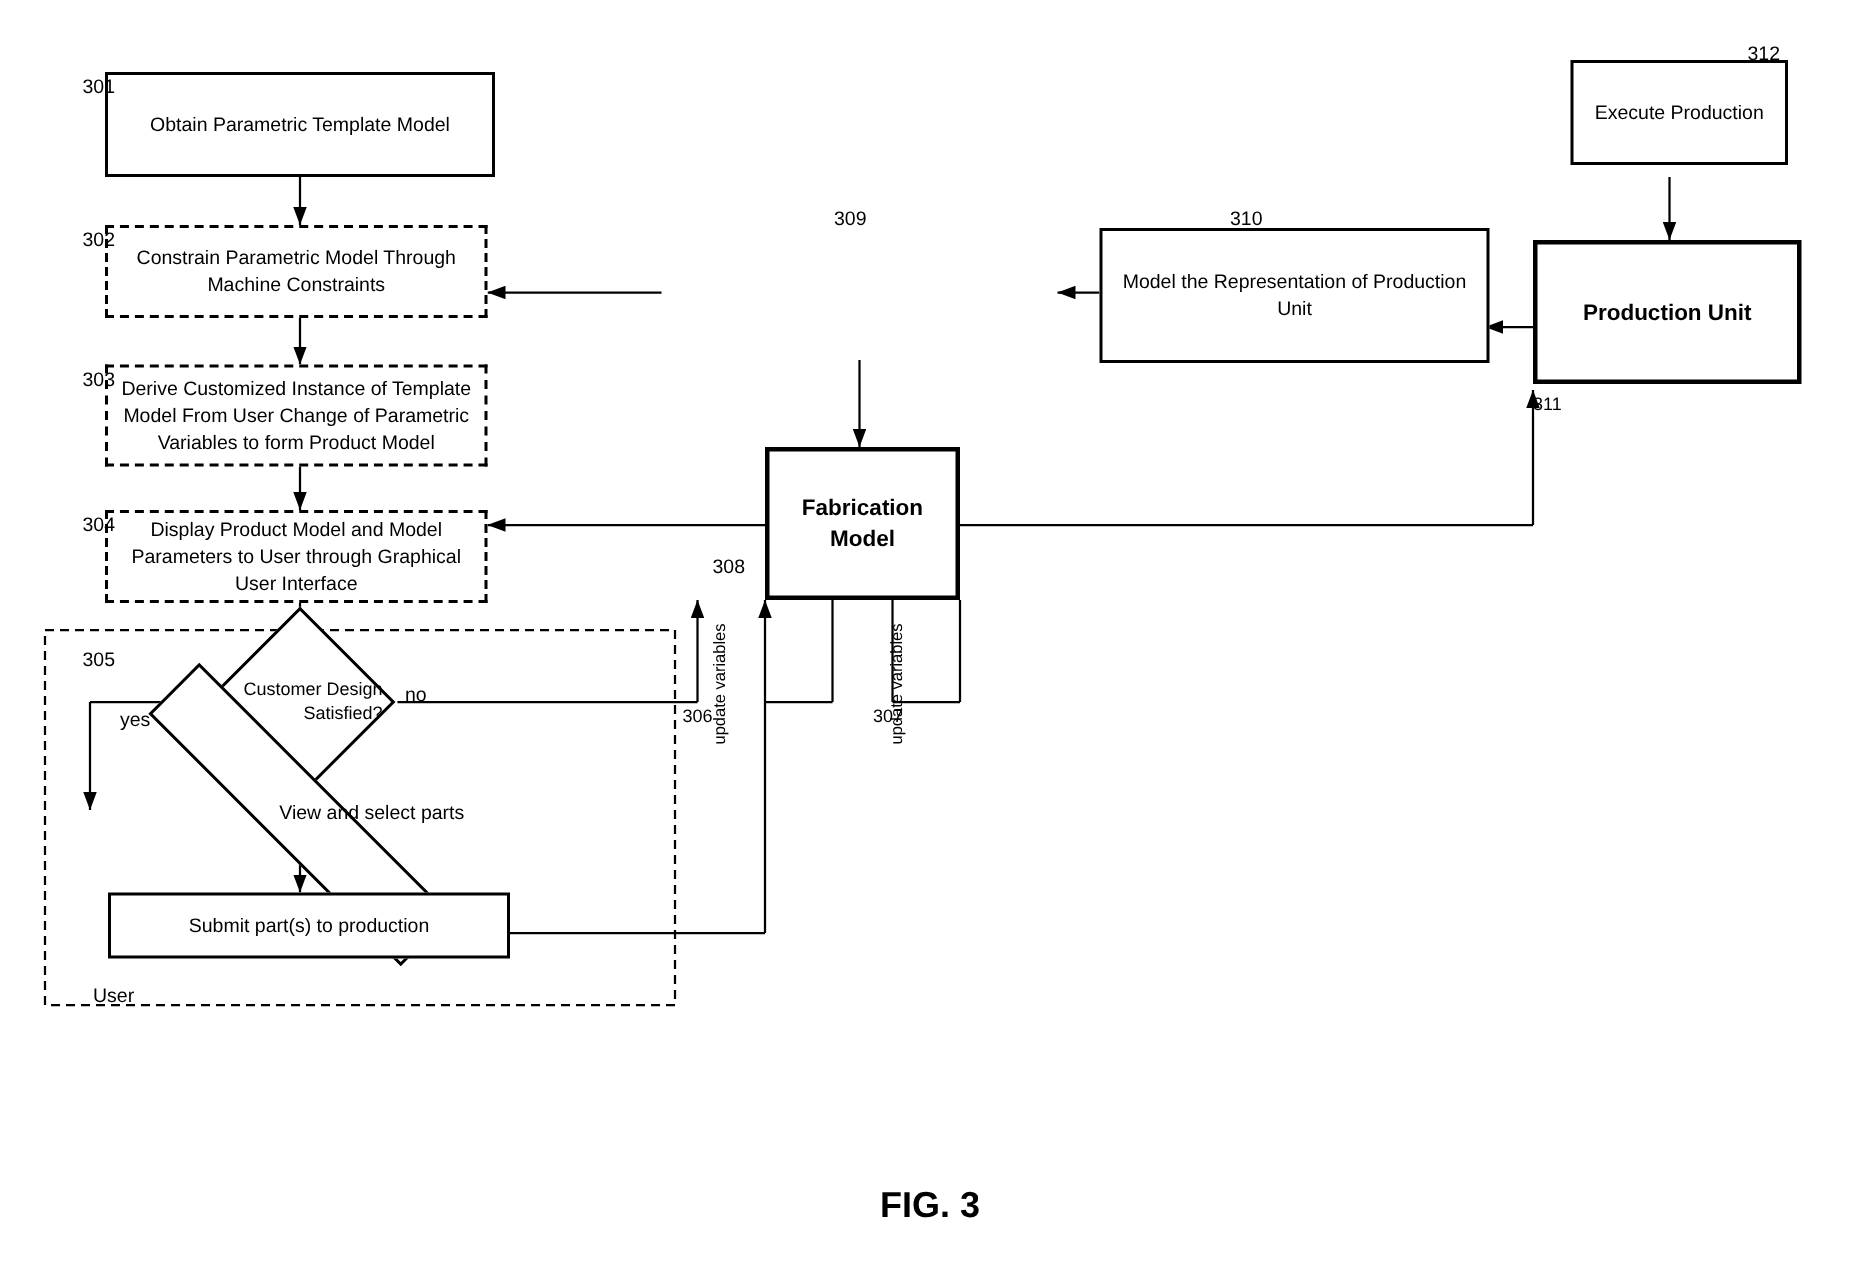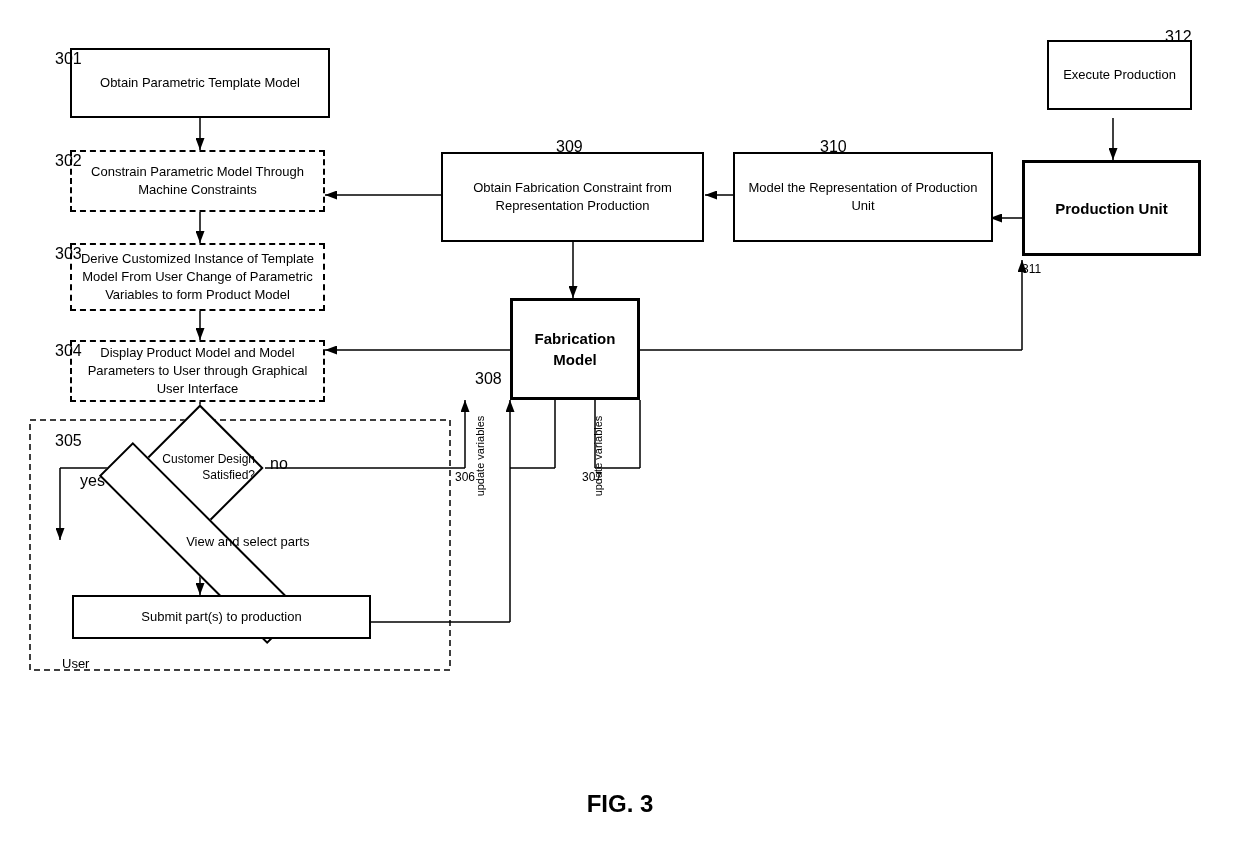--- a/index.html
+++ b/index.html
@@ -29,21 +29,21 @@
       padding: 6px;
     }
     .box.dashed {
       border: 2px dashed #000;
     }
     .box.bold {
       border: 3px solid #000;
     }
     .label-num {
       position: absolute;
-      font-size: 16px;
+      font-size: 13px;
       color: #000;
     }
     .fig-label {
       position: absolute;
       font-size: 24px;
       font-weight: bold;
       text-align: center;
       width: 200px;
     }
     svg.arrows {
@@ -172,34 +172,31 @@
 
   <span class="label-num" style="left:270px; top:455px;">no</span>
 
   <div class="diamond" style="left:72px; top:520px; width:255px; height:45px;">
     <div class="diamond-inner" style="width:238px; height:48px; border-radius:0;"></div>
     <div class="diamond-text" style="width:220px; font-size:13px;">
       <span>View and select parts</span>
     </div>
   </div>
 
-  <div class="box" style="left:72px; top:595px; width:299px; height:44px;align-items:center;">
+  <div class="box" style="left:72px; top:595px; width:268px; height:44px;align-items:center;">
     <span>Submit part(s) to production</span>
   </div>
 
   <span class="label-num" style="left:36px; top:656px; font-size:13px;margin-left:26px;">User</span>
 
   <div class="box bold" style="left:510px; top:298px; width:130px; height:102px; font-size:15px; font-weight:bold;">
     <span>Fabrication Model</span>
   </div>
   <span class="label-num" style="left:475px; top:370px;">308</span>
 
-  <div class="box" style="left:441px; top:152px; width:263px; height:90px;">
-    <span>Obtain Fabrication Constraint from Representation Production</span>
-  </div>
   <span class="label-num" style="left:556px; top:138px;">309</span>
 
   <div class="box" style="left:733px; top:152px; width:260px; height:90px;">
     <span>Model the Representation of Production Unit</span>
   </div>
   <span class="label-num" style="left:820px; top:138px;">310</span>
 
   <div class="box bold" style="left:1022px; top:160px; width:179px; height:96px; font-size:15px; font-weight:bold;">
     <span>Production Unit</span>
   </div>

